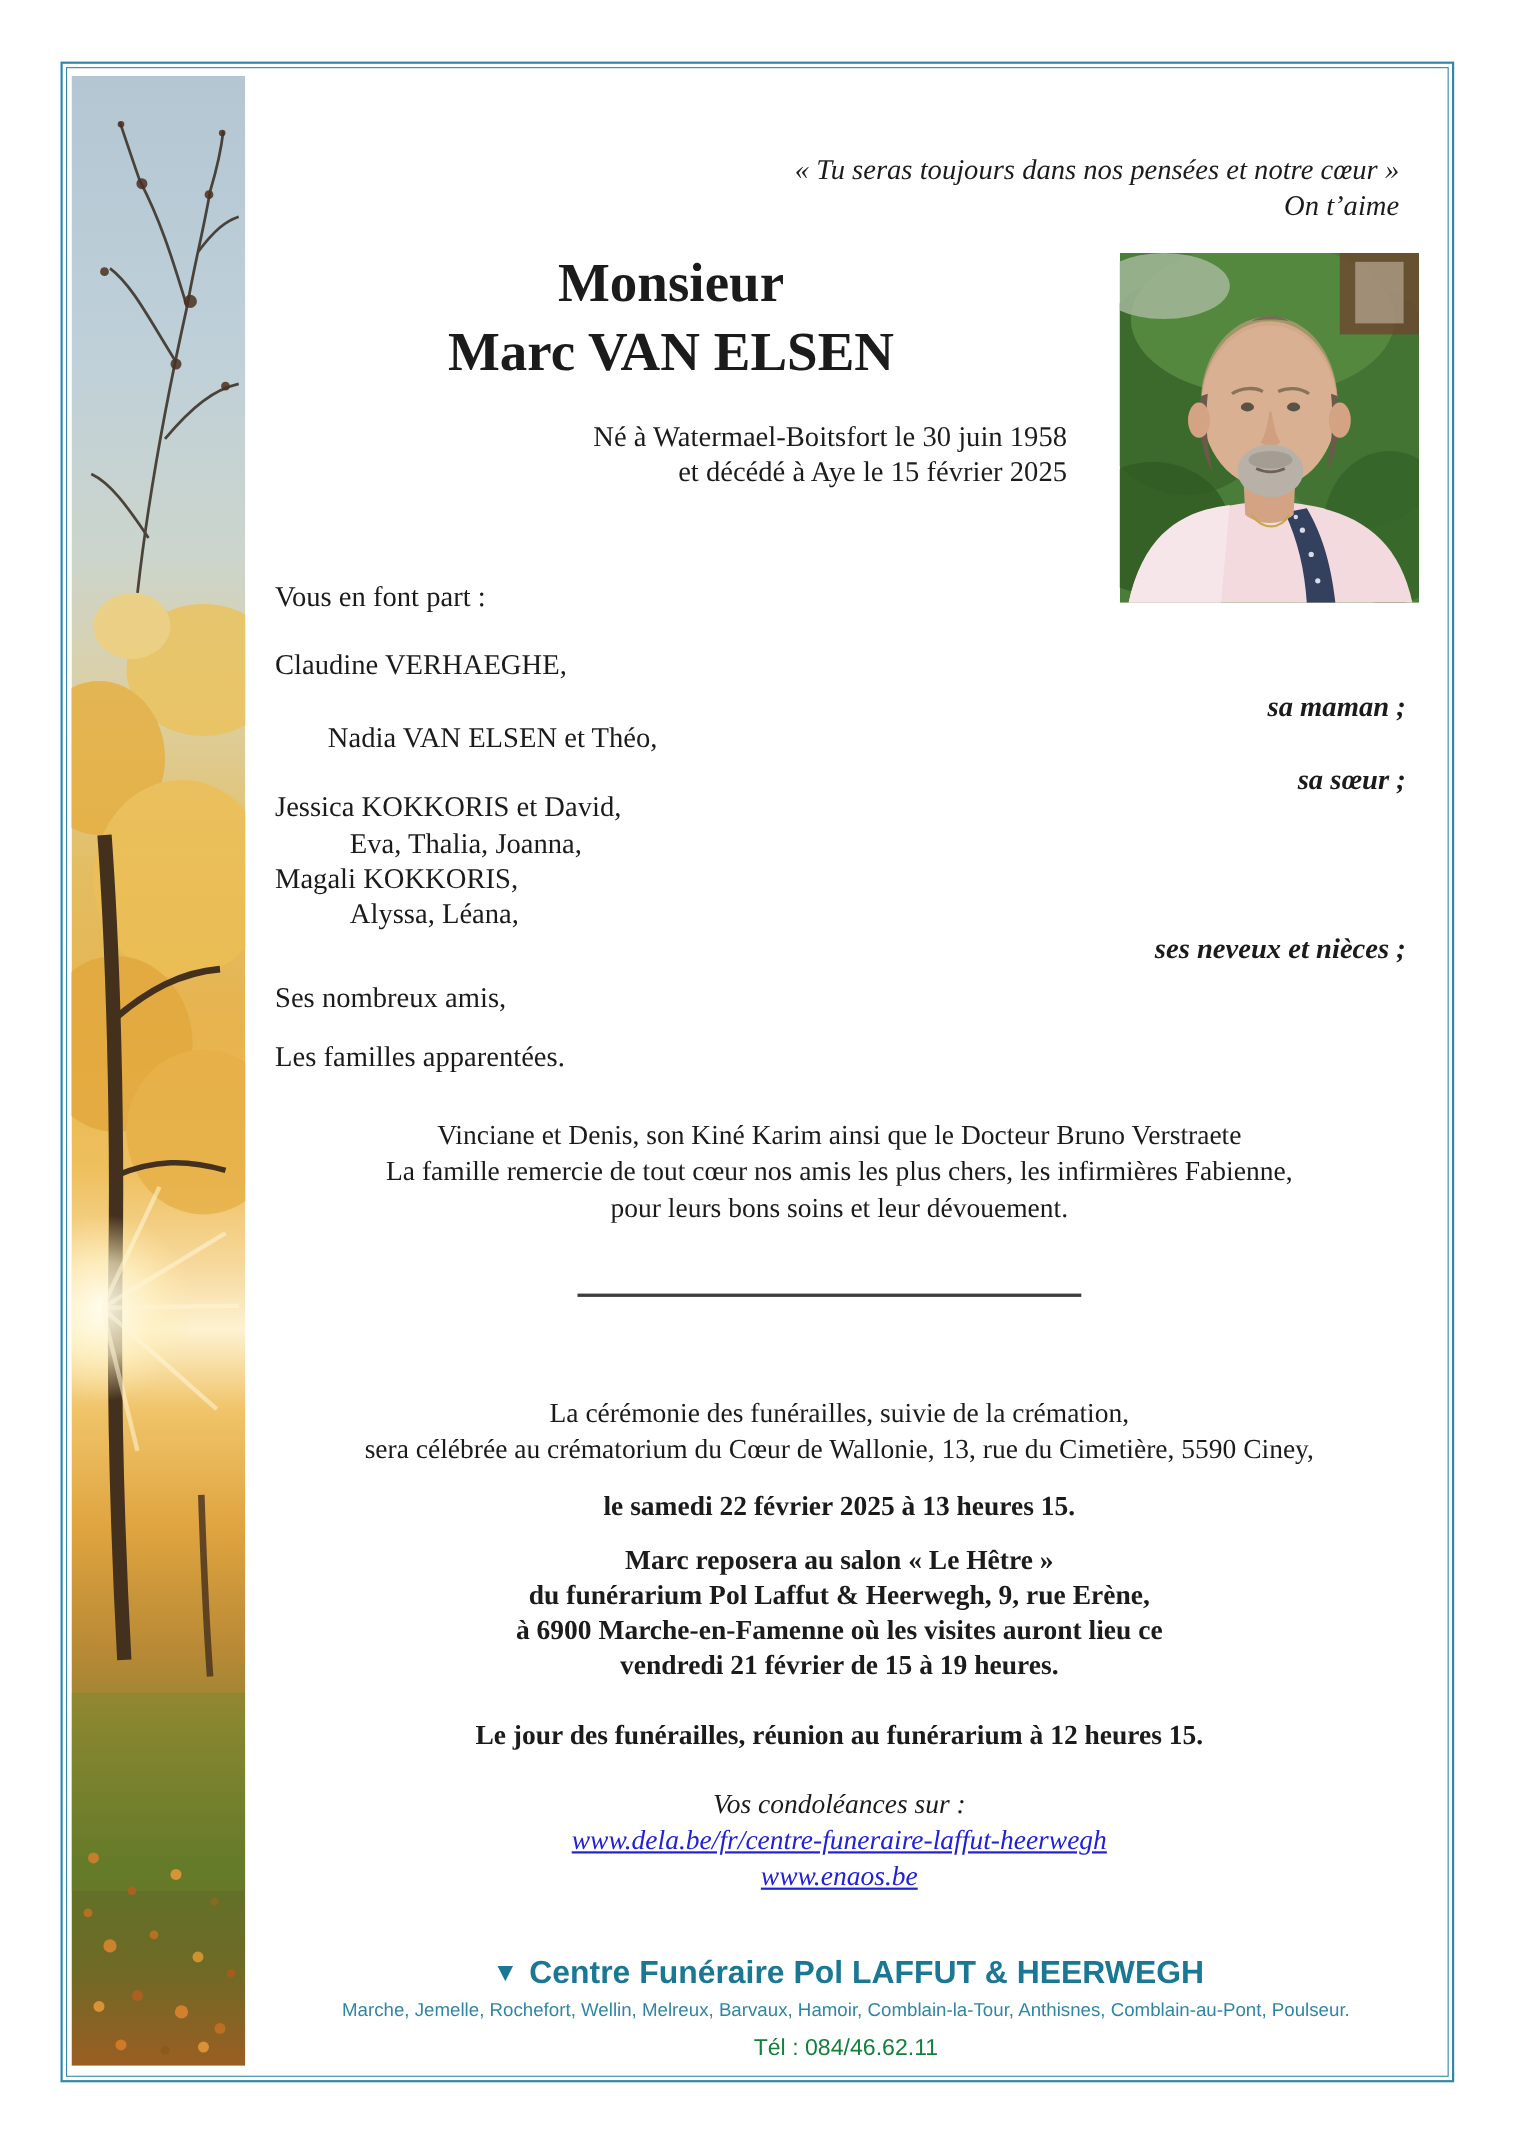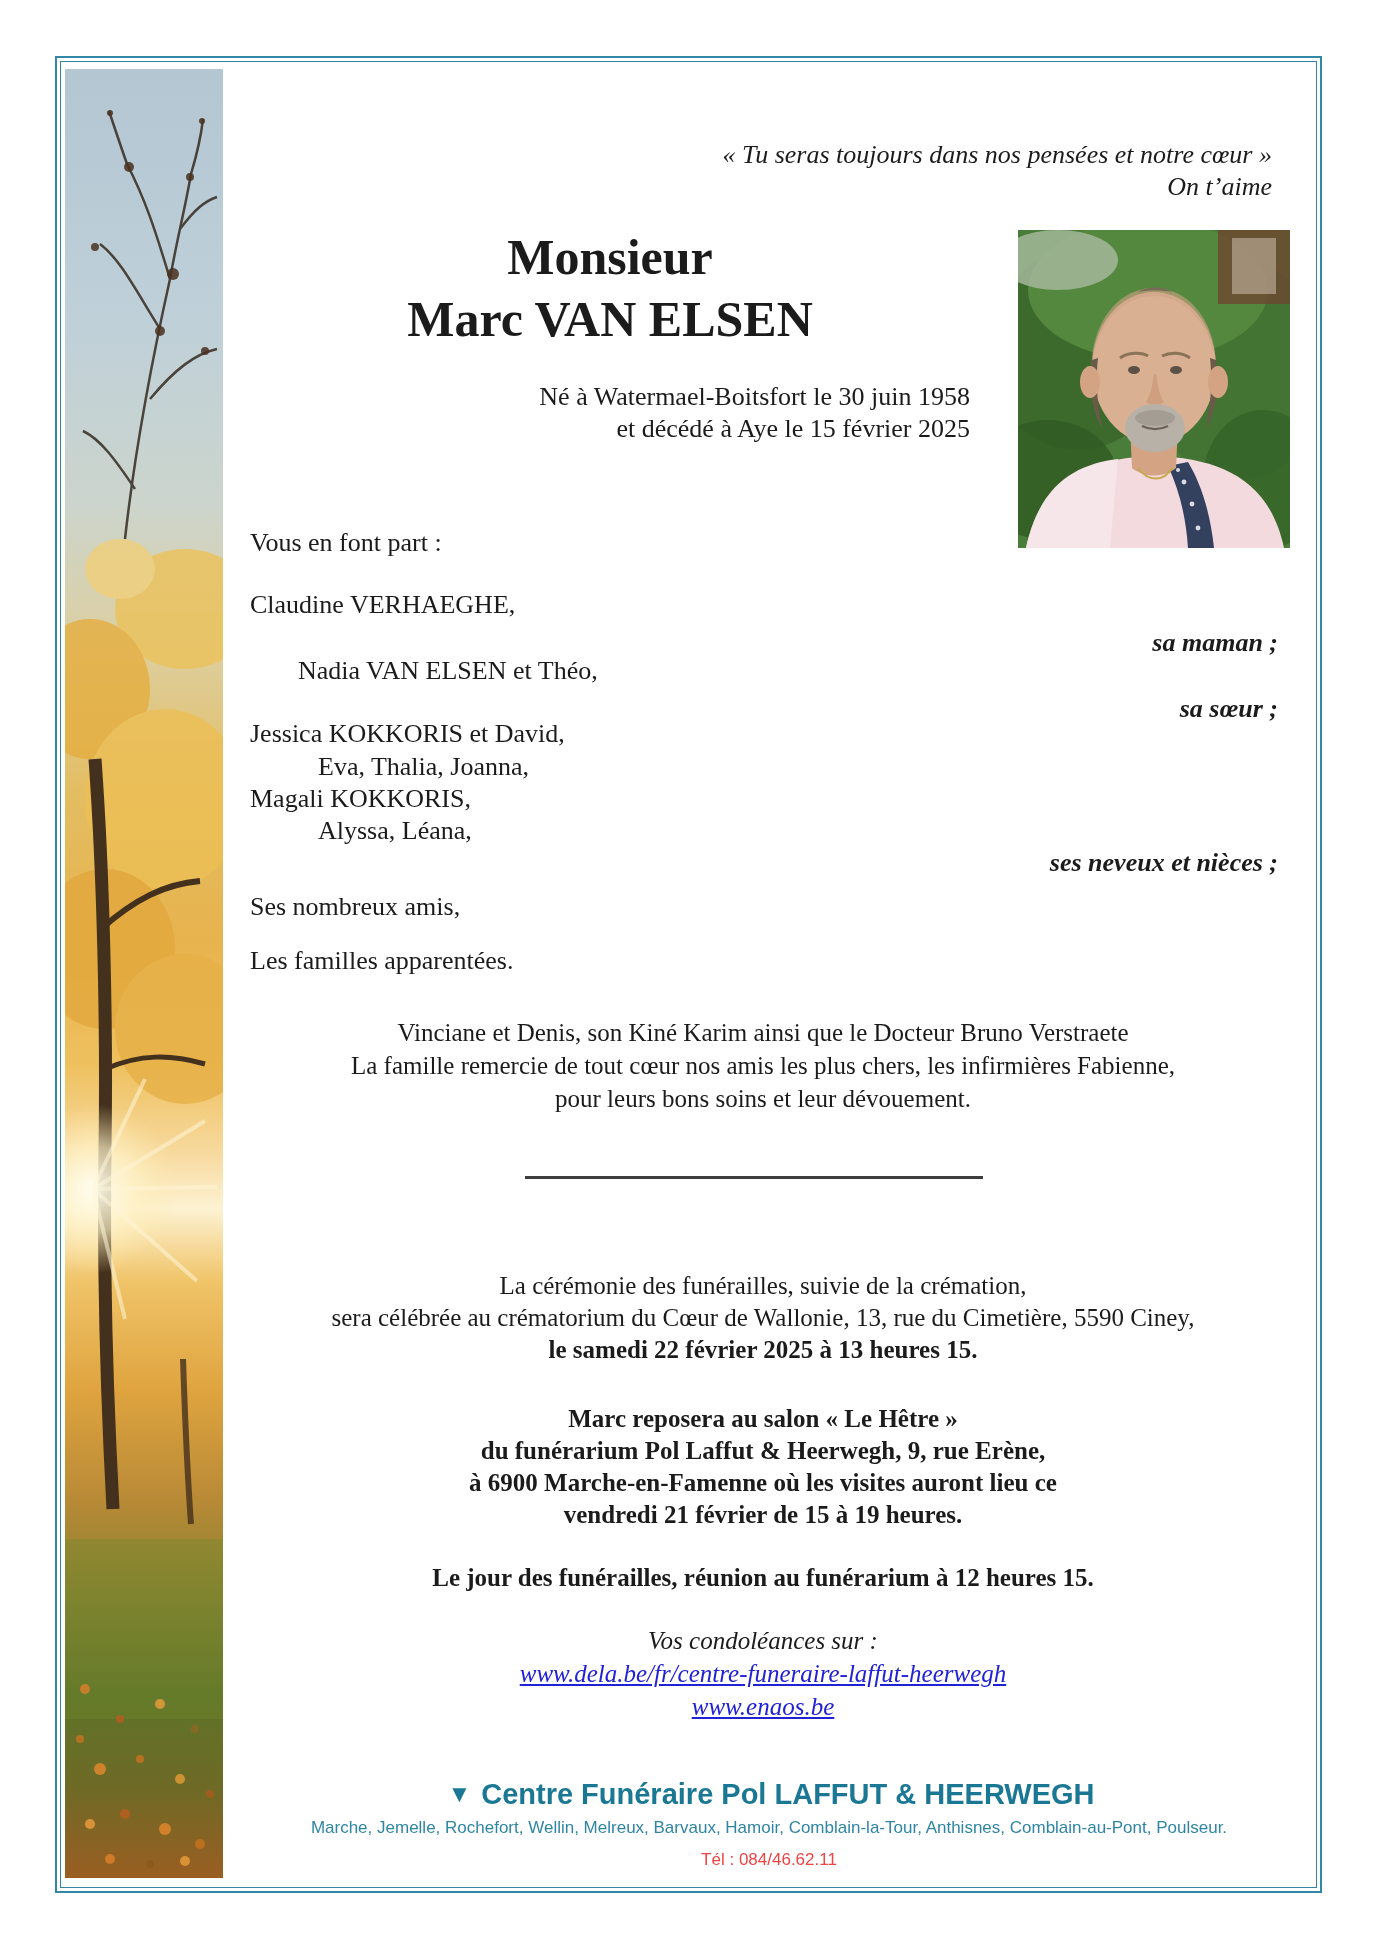--- a/index.html
+++ b/index.html
@@ -9,29 +9,29 @@
   }
   .abs { position:absolute; }
   .frame-outer { border:2px solid #3187A5; }
   .frame-inner { position:absolute; inset:3px; border:1px solid #3187A5; }
   .quote { font-style:italic; font-size:26px; text-align:right; white-space:nowrap; }
   .title { font-weight:bold; font-size:50px; text-align:center; white-space:nowrap; }
   .birth { font-size:26px; text-align:right; white-space:nowrap; }
   .bodytxt { font-size:26px; white-space:nowrap; }
   .relation { font-size:26px; font-weight:bold; font-style:italic; text-align:right; white-space:nowrap; }
   .para { font-size:25px; text-align:center; line-height:32px; }
-  .para .bold { font-weight:bold; }
+  .para .bold { font-weight:bold;margin-top:20px; }
   .boldpara { font-size:25px; font-weight:bold; text-align:center; line-height:32px; }
   .divider { border-bottom:3px solid #3d3d3d; }
   .cond-label { font-size:25px; font-style:italic; text-align:center; }
   .cond-link { display:block; font-size:25px; font-style:italic; color:#2121D6; text-decoration:underline; text-align:center; }
   .footer-brand { font-family:"Liberation Sans", sans-serif; font-weight:bold; font-size:29px; color:#1B7894; text-align:center; white-space:nowrap; }
   .footer-brand .tri { font-size:24px; vertical-align:2px; margin-right:10px; }
   .footer-cities { font-family:"Liberation Sans", sans-serif; font-size:17px; color:#2F86A4; text-align:center; white-space:nowrap; }
-  .footer-phone { font-family:"Liberation Sans", sans-serif; font-size:17px; color:#ef4444; text-align:center; }
+  .footer-phone { font-family:"Liberation Sans", sans-serif; font-size:21px; color:#15803d; text-align:center; }
 </style>
 </head>
 <body>
 
 <div class="abs frame-outer" style="left:55px; top:56px; width:1263px; height:1833px;">
   <div class="frame-inner"></div>
 </div>
 
 <div class="abs" style="left:65px; top:69px; width:158px; height:1809px;">
   <svg width="158" height="1809" viewBox="0 0 158 1809">

